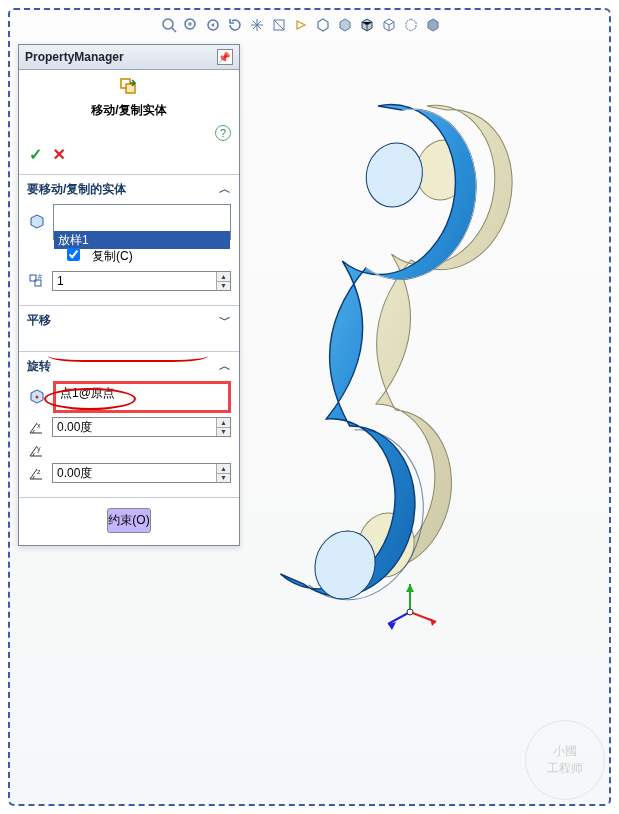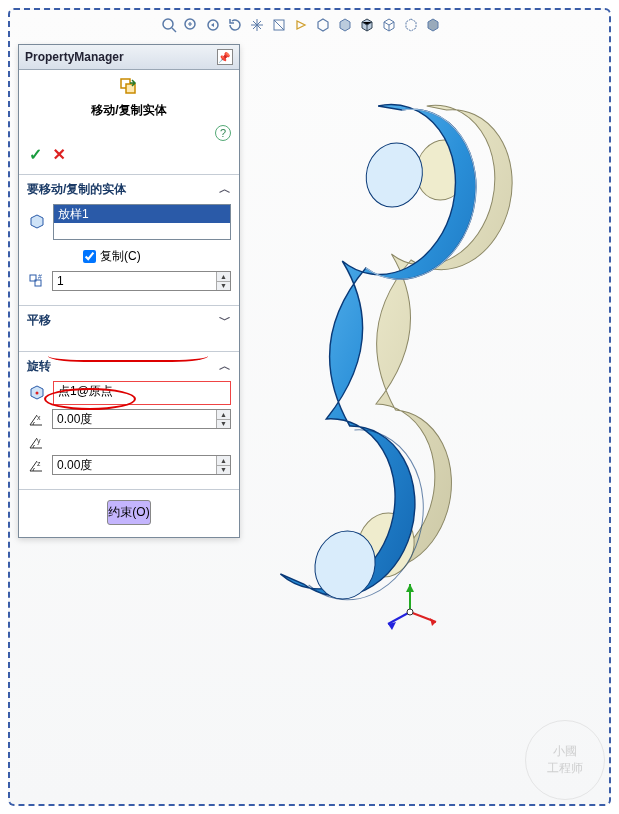--- a/index.html
+++ b/index.html
@@ -88,44 +88,44 @@
     color:#3a6da8;
   }
   .sel-box {
     flex:1; height:20px; border:1px solid #2a5aa8;
     background:#2a5aa8; color:#fff; padding:0 4px; line-height:18px;
   }
   .sel-list-wrap {
     flex:1; border:1px solid #7a8a9a; height:36px;
     display:flex; flex-direction:column;
   }
-  .sel-list-wrap .sel-box { border:none; }
+  .sel-list-wrap .sel-box { border:none;margin-top:26px; }
   .chk-row {
-    display:flex; align-items:center; gap:4px; margin:8px 0 6px 56px;
+    display:flex; gap:12px; margin:8px 0 6px 40px;
   }
   .chk-row input { width:13px;height:13px; }
   .num-input {
     flex:1; height:20px; border:1px solid #888;
     display:flex; align-items:stretch;
   }
   .num-input input {
     flex:1; border:none; padding:0 4px; font-size:12px; outline:none;
   }
   .num-input .spin {
     width:14px; display:flex; flex-direction:column;
     border-left:1px solid #aaa;
   }
   .num-input .spin div {
     flex:1; font-size:7px; color:#444; display:flex;
     align-items:center; justify-content:center; cursor:pointer;
     background:#eef0f3;
   }
   .num-input .spin div:first-child{border-bottom:1px solid #aaa;}
   .txt-input {
-    flex:1; height:24px; border:1px solid #ef4444; padding:0 4px;
+    flex:1; height:32px; border:3px solid #ef4444; padding:0 4px;
     font-size:12px; line-height:18px; background:#fff;
   }
   .btn-center {
     display:flex; justify-content:center; padding:10px 0 12px 0;
   }
   .btn-center button {
     padding:3px 0; border:1px solid #888; background:#c4b5fd;
     border-radius:3px; font-size:12px; cursor:pointer;
   }
   

